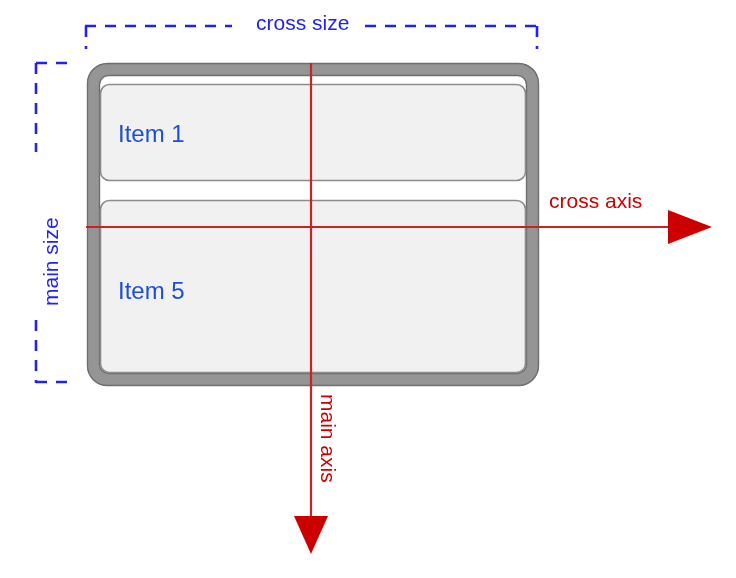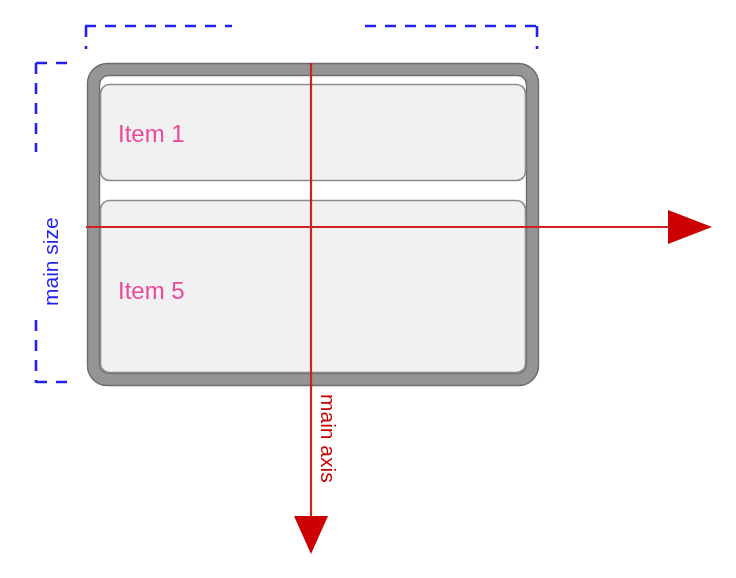--- a/index.html
+++ b/index.html
@@ -24,21 +24,21 @@
     width: 736px;
     height: 578px;
   }
   .lbl {
     position: absolute;
     white-space: nowrap;
     line-height: 1;
   }
   .lbl-item {
     font-size: 24px;
-    color: #ec4899;
+    color: #1d4ed8;
   }
   .lbl-dim {
     font-size: 21px;
     color: #2222ee;
   }
   .lbl-axis {
     font-size: 21px;
     color: #cc0000;
   }
   #label-main-size {
@@ -100,19 +100,21 @@
       <line x1="311" y1="63" x2="311" y2="516" stroke="#cc2222" stroke-width="2.2"></line>
       <polygon points="294,516 328,516 311,554" fill="#cc0000"></polygon>
     </g>
 
   </svg>
 
   <div class="lbl lbl-item" id="label-item-1" style="left:118px; top:122px;">Item 1</div>
 
   <div class="lbl lbl-item" id="label-item-2" style="left:118px; top:279px;">Item 5</div>
 
+  <div class="lbl lbl-dim" id="label-cross-size" style="left:256px; top:12px;">cross size</div>
 
   <div class="lbl lbl-dim" id="label-main-size" style="left:40px; top:306px;">main size</div>
 
+  <div class="lbl lbl-axis" id="label-cross-axis" style="left:549px; top:190px;">cross axis</div>
 
   <div class="lbl lbl-axis" id="label-main-axis" style="left:339px; top:394px;">main axis</div>
 
 </div>
 
 </body></html>

